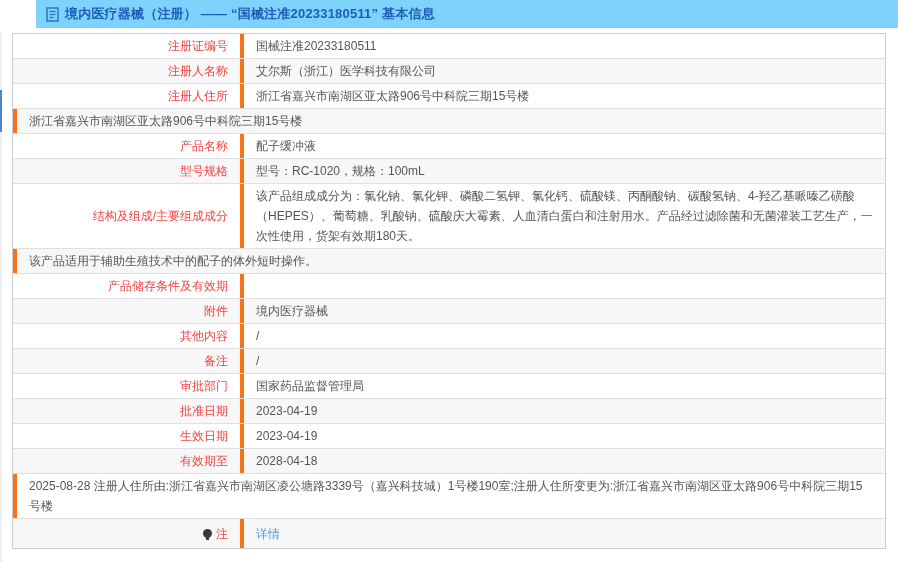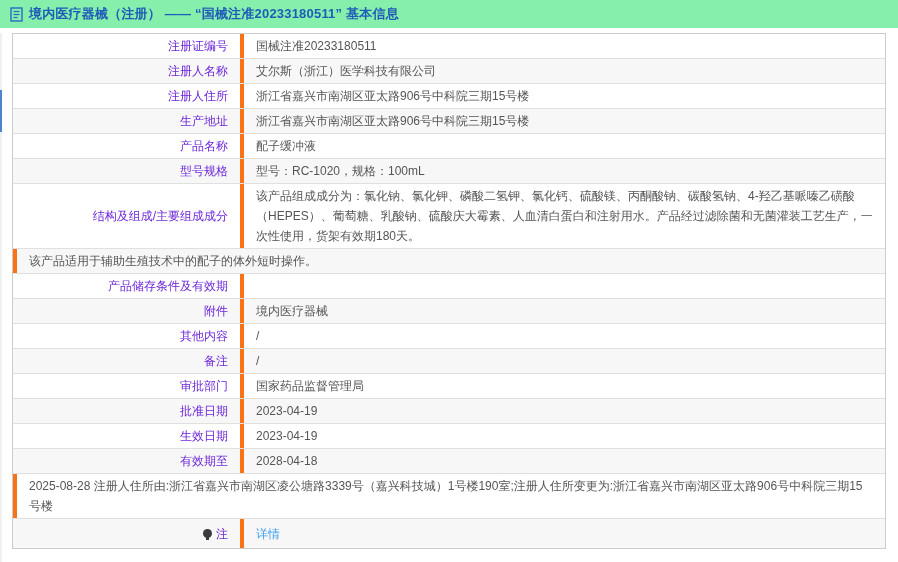--- a/index.html
+++ b/index.html
@@ -3,22 +3,22 @@
 <meta charset="utf-8">
 <style>
   html,body{margin:0;padding:0;}
   body{
     width:898px;height:562px;overflow:hidden;background:#ffffff;
     font-family:"Liberation Sans","DejaVu Sans",sans-serif;
     position:relative;color:#555;
   }
   
   .header{
-    height:28px;background:#86efac;display:flex;align-items:center;
-    padding-left:10px;box-sizing:border-box;gap:6px;
+    height:28px;background:#7dd3fc;display:flex;align-items:center;
+    padding-left:10px;box-sizing:border-box;gap:6px;margin-left:36px;
   }
   .header .title{
     font-size:13px;font-weight:bold;color:#1f5cb8;letter-spacing:0.2px;
     white-space:nowrap;
   }
   .doc-icon{display:inline-flex;flex:0 0 auto;}
   
   .edge-track{position:absolute;left:0;top:33px;bottom:0;width:2px;background:#eef0f4;}
   .edge-thumb{position:absolute;left:0;top:90px;width:2px;height:42px;background:#4d82cc;}
   
@@ -28,21 +28,21 @@
   }
   .row{display:flex;min-height:24px;align-items:stretch;}
   .row + .row{border-top:1px solid #e0e0e0;}
   .row:nth-child(even){background:#f7f7f7;}
   .row:last-child{min-height:29px;}
   .cell{
     box-sizing:border-box;font-size:12px;line-height:20px;
     display:flex;align-items:center;padding:2px 12px;
   }
   .cell.label{
-    flex:0 0 227px;justify-content:flex-end;text-align:right;color:#6d28d9;
+    flex:0 0 227px;justify-content:flex-end;text-align:right;color:#ef4444;
   }
   .cell.value{
     flex:1 1 auto;border-left:4px solid #f97316;color:#555;
     display:block;padding-top:2px;padding-bottom:2px;word-break:break-all;
   }
   .cell.value.center{display:flex;align-items:center;}
   .link{color:#3b9df2;text-decoration:none;cursor:pointer;}
   
   .bulb{
     display:inline-block;width:9px;height:9px;background:#3a3a3a;border-radius:50%;
@@ -89,23 +89,20 @@
     </div>
     <div class="row">
       <div class="cell label">
         <span>注册人住所</span>
       </div>
       <div class="cell value center">
         <span>浙江省嘉兴市南湖区亚太路906号中科院三期15号楼</span>
       </div>
     </div>
     <div class="row">
-      <div class="cell label">
-        <span>生产地址</span>
-      </div>
       <div class="cell value center">
         <span>浙江省嘉兴市南湖区亚太路906号中科院三期15号楼</span>
       </div>
     </div>
     <div class="row">
       <div class="cell label">
         <span>产品名称</span>
       </div>
       <div class="cell value center">
         <span>配子缓冲液</span>

